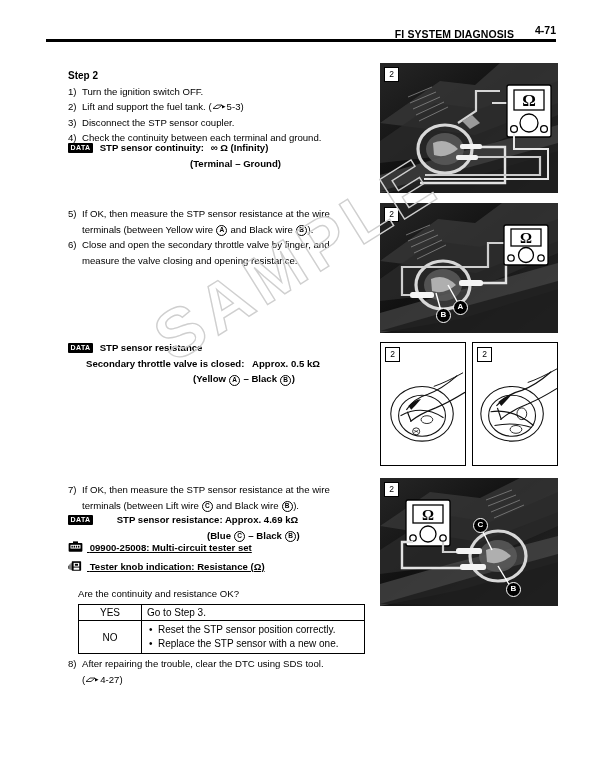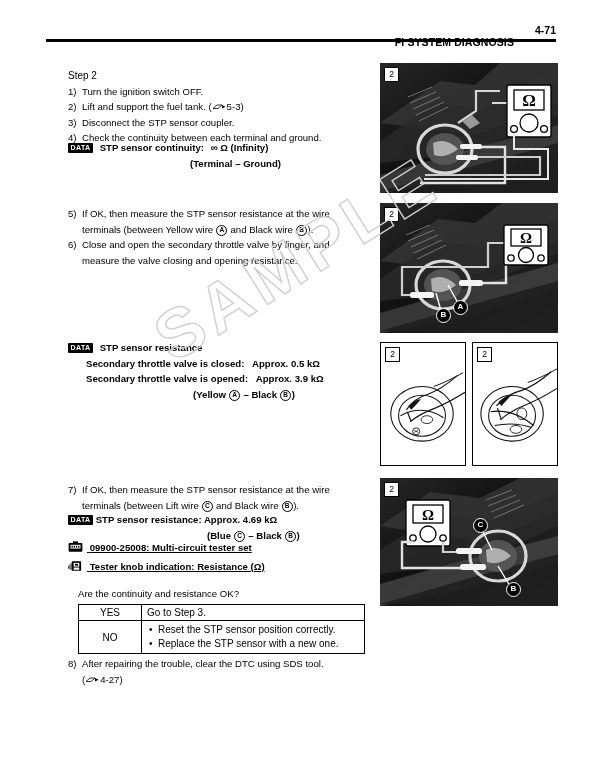--- a/index.html
+++ b/index.html
@@ -20,21 +20,21 @@
   #header {
     position: absolute;
     left: 46px;
     top: 24px;
     width: 510px;
     height: 18px;
   }
   #header-title {
     position: absolute;
     right: 42px;
-    top: 12px;
+    top: 4px;
     font-size: 10.5px;
     font-weight: bold;
     letter-spacing: 0.1px;
     white-space: nowrap;
   }
   #header-page {
     position: absolute;
     right: 0px;
     top: 0px;
     font-size: 10.5px;
@@ -74,21 +74,21 @@
   
   .textcol {
     position: absolute;
     left: 68px;
     width: 300px;
     font-size: 9.6px;
     line-height: 15.5px;
   }
   .bold { font-weight: bold; }
   .step-title {
-    font-weight: normal;
+    font-weight: bold;
     font-size: 10px;
   }
   .num-line {
     position: relative;
     padding-left: 14px;
   }
   .num-line .num {
     position: absolute;
     left: 0;
     top: 0;
@@ -283,41 +283,37 @@
 
 <div class="textcol" style="top:340px;">
   <div>
     <span class="data-badge">DATA</span>
     <span class="bold" style="margin-left:4px;">STP sensor resistance</span>
   </div>
   <div class="bold" style="padding-left:18px;">
     <span>Secondary throttle valve is closed:</span>
     <span style="margin-left:5px;">Approx. 0.5 kΩ</span>
   </div>
-  <div class="bold" style="padding-left:18px;">
-    <span>Secondary throttle valve is opened:</span>
-    <span style="margin-left:5px;">Approx. 3.9 kΩ</span>
-  </div>
   <div class="bold" style="padding-left:125px;">
     <span>(Yellow </span><span class="circ">A</span><span> – Black </span><span class="circ">B</span><span>)</span>
   </div>
 </div>
 
 <div class="textcol" style="top:482px;">
   <div class="num-line">
     <span class="num">7)</span>
     <span>If OK, then measure the STP sensor resistance at the wire</span><br>
     <span>terminals (between Lift wire </span><span class="circ">C</span><span> and Black wire </span><span class="circ">B</span><span>).</span>
   </div>
 </div>
 
 <div class="textcol" style="top:512px;">
   <div>
     <span class="data-badge">DATA</span>
-    <span class="bold" style="margin-left:0;">STP sensor resistance: Approx. 4.69 kΩ</span>
+    <span class="bold" style="margin-left:21px;">STP sensor resistance: Approx. 4.69 kΩ</span>
   </div>
   <div class="bold" style="padding-left:139px;">
     <span>(Blue </span><span class="circ">C</span><span> – Black </span><span class="circ">B</span><span>)</span>
   </div>
 </div>
 
 <div class="textcol" style="top:540px;text-decoration:underline;">
   <div style="margin-bottom:3px;">
     <span class="tool-icon">
       <svg viewBox="0 0 24 19" width="15" height="12">

